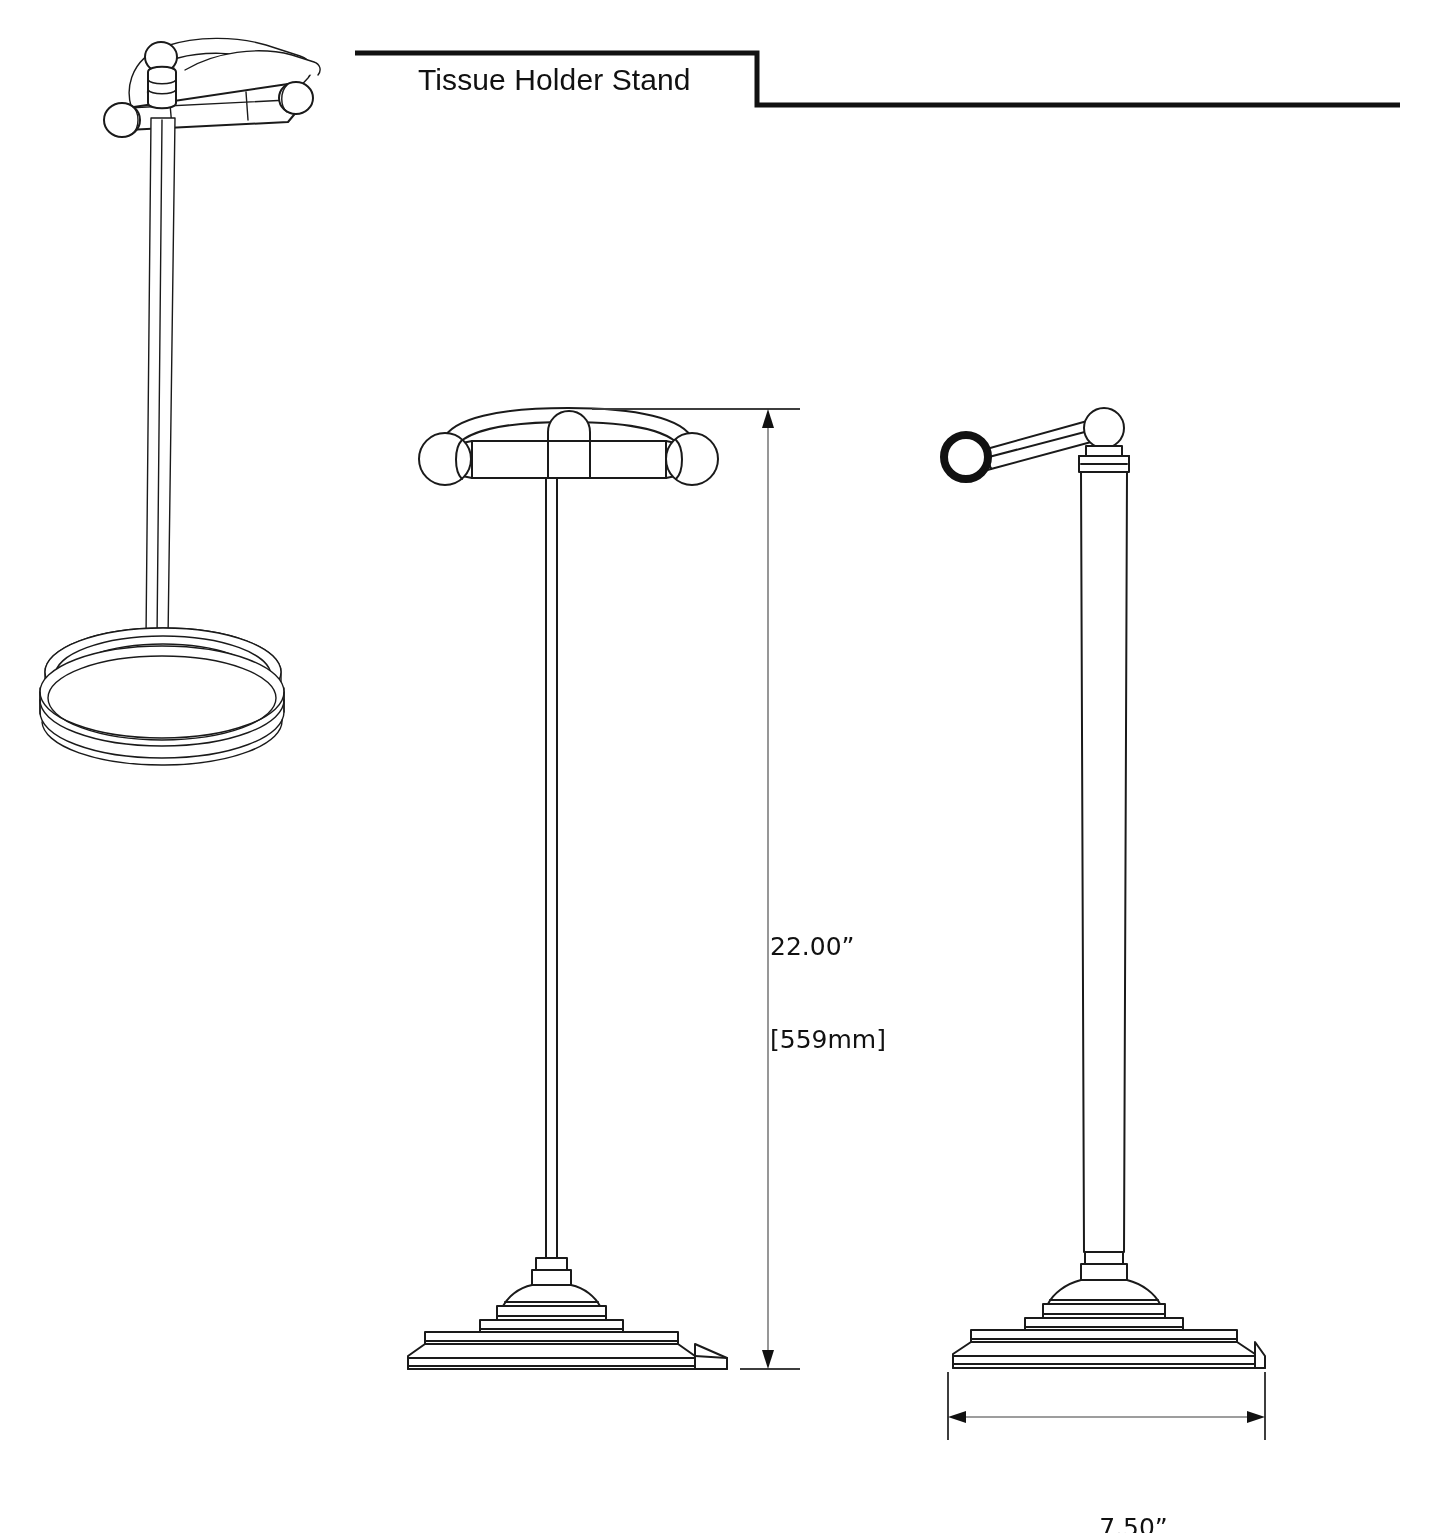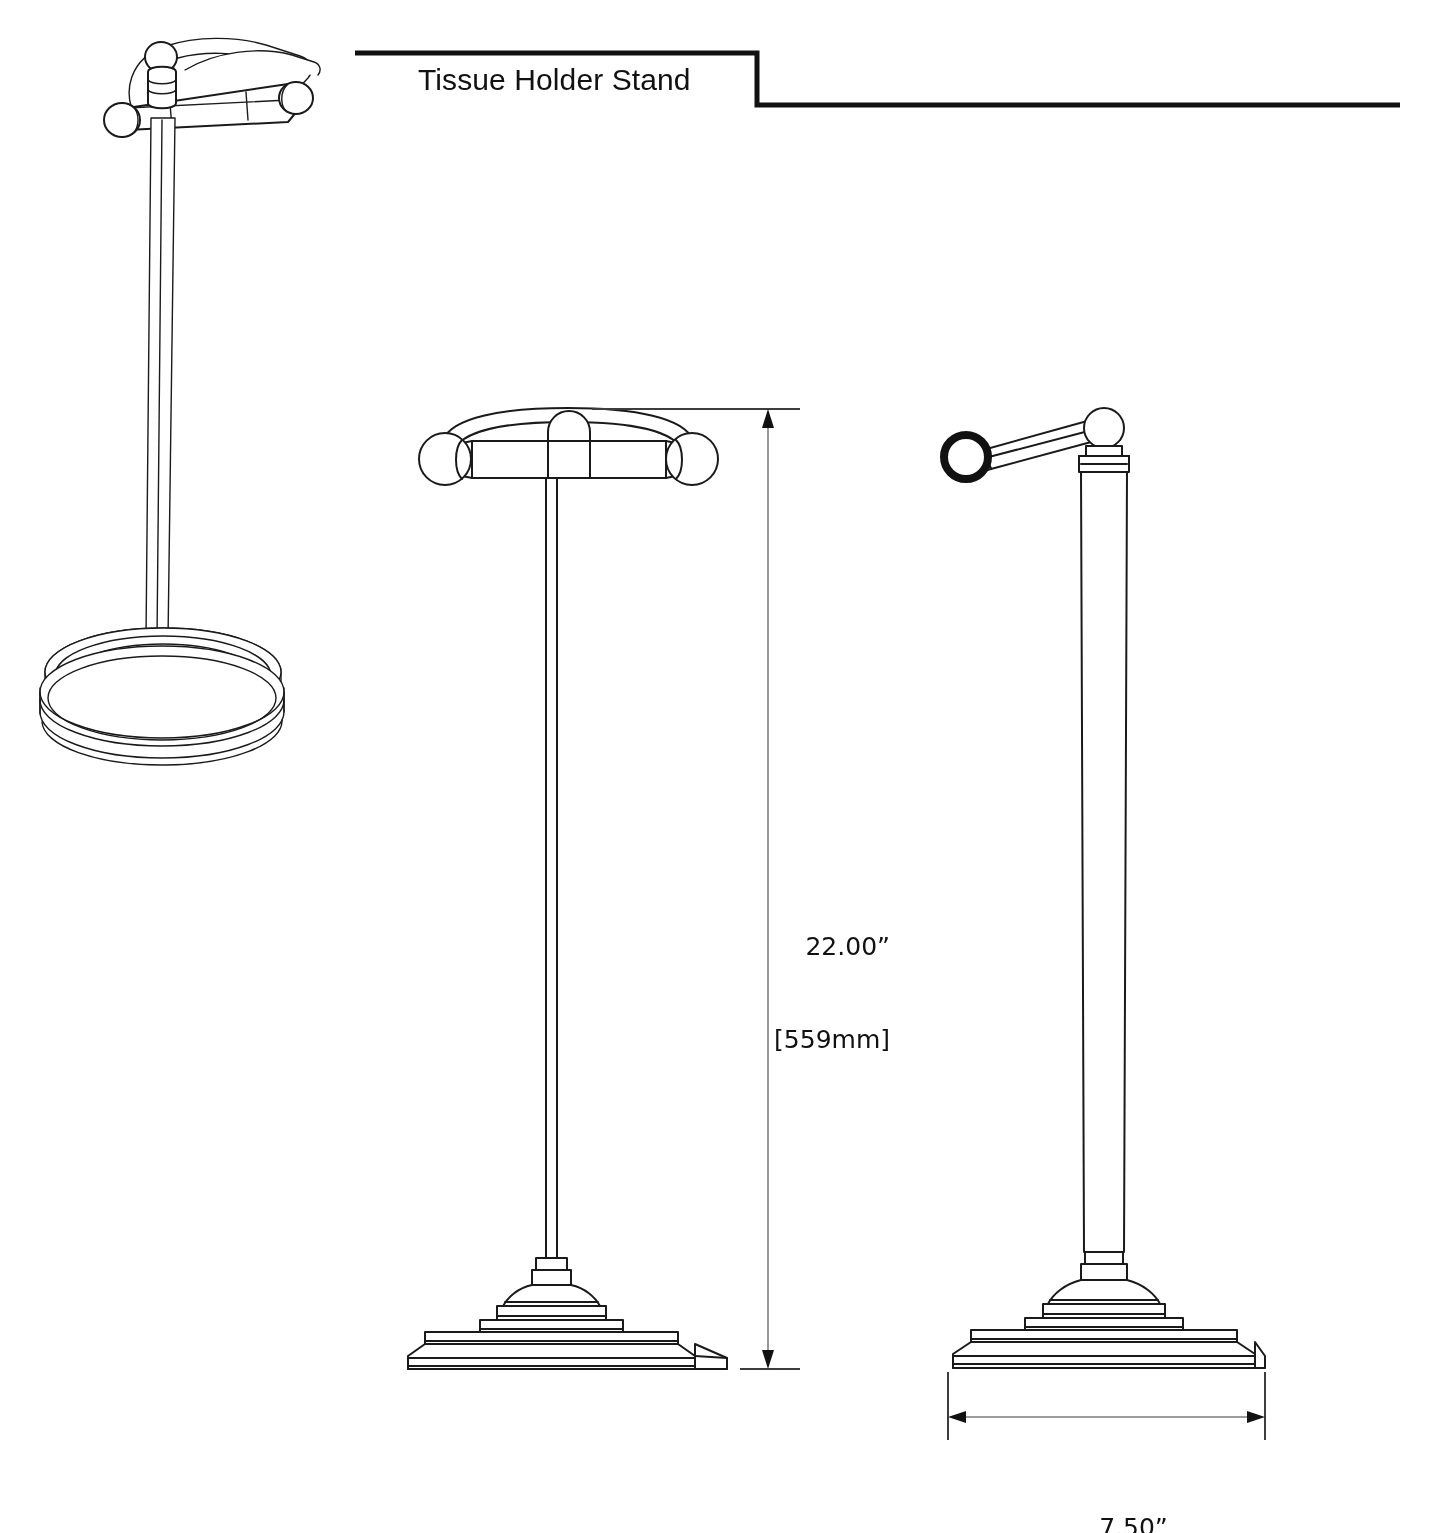--- a/index.html
+++ b/index.html
@@ -91,21 +91,21 @@
   #title-text {
     left: 418px;
     top: 63px;
     font-size: 30px;
     letter-spacing: 0.1px;
   }
   #dim-height-label {
     left: 770px;
     top: 868px;
     font-size: 25px;
-    text-align: right;
+    text-align: left;
     width: 120px;
     line-height: 1.25;
     font-family: "DejaVu Sans", sans-serif;
   }
   #dim-width-label {
     left: 1026px;
     top: 1449px;
     font-size: 25px;
     text-align: center;
     width: 215px;

